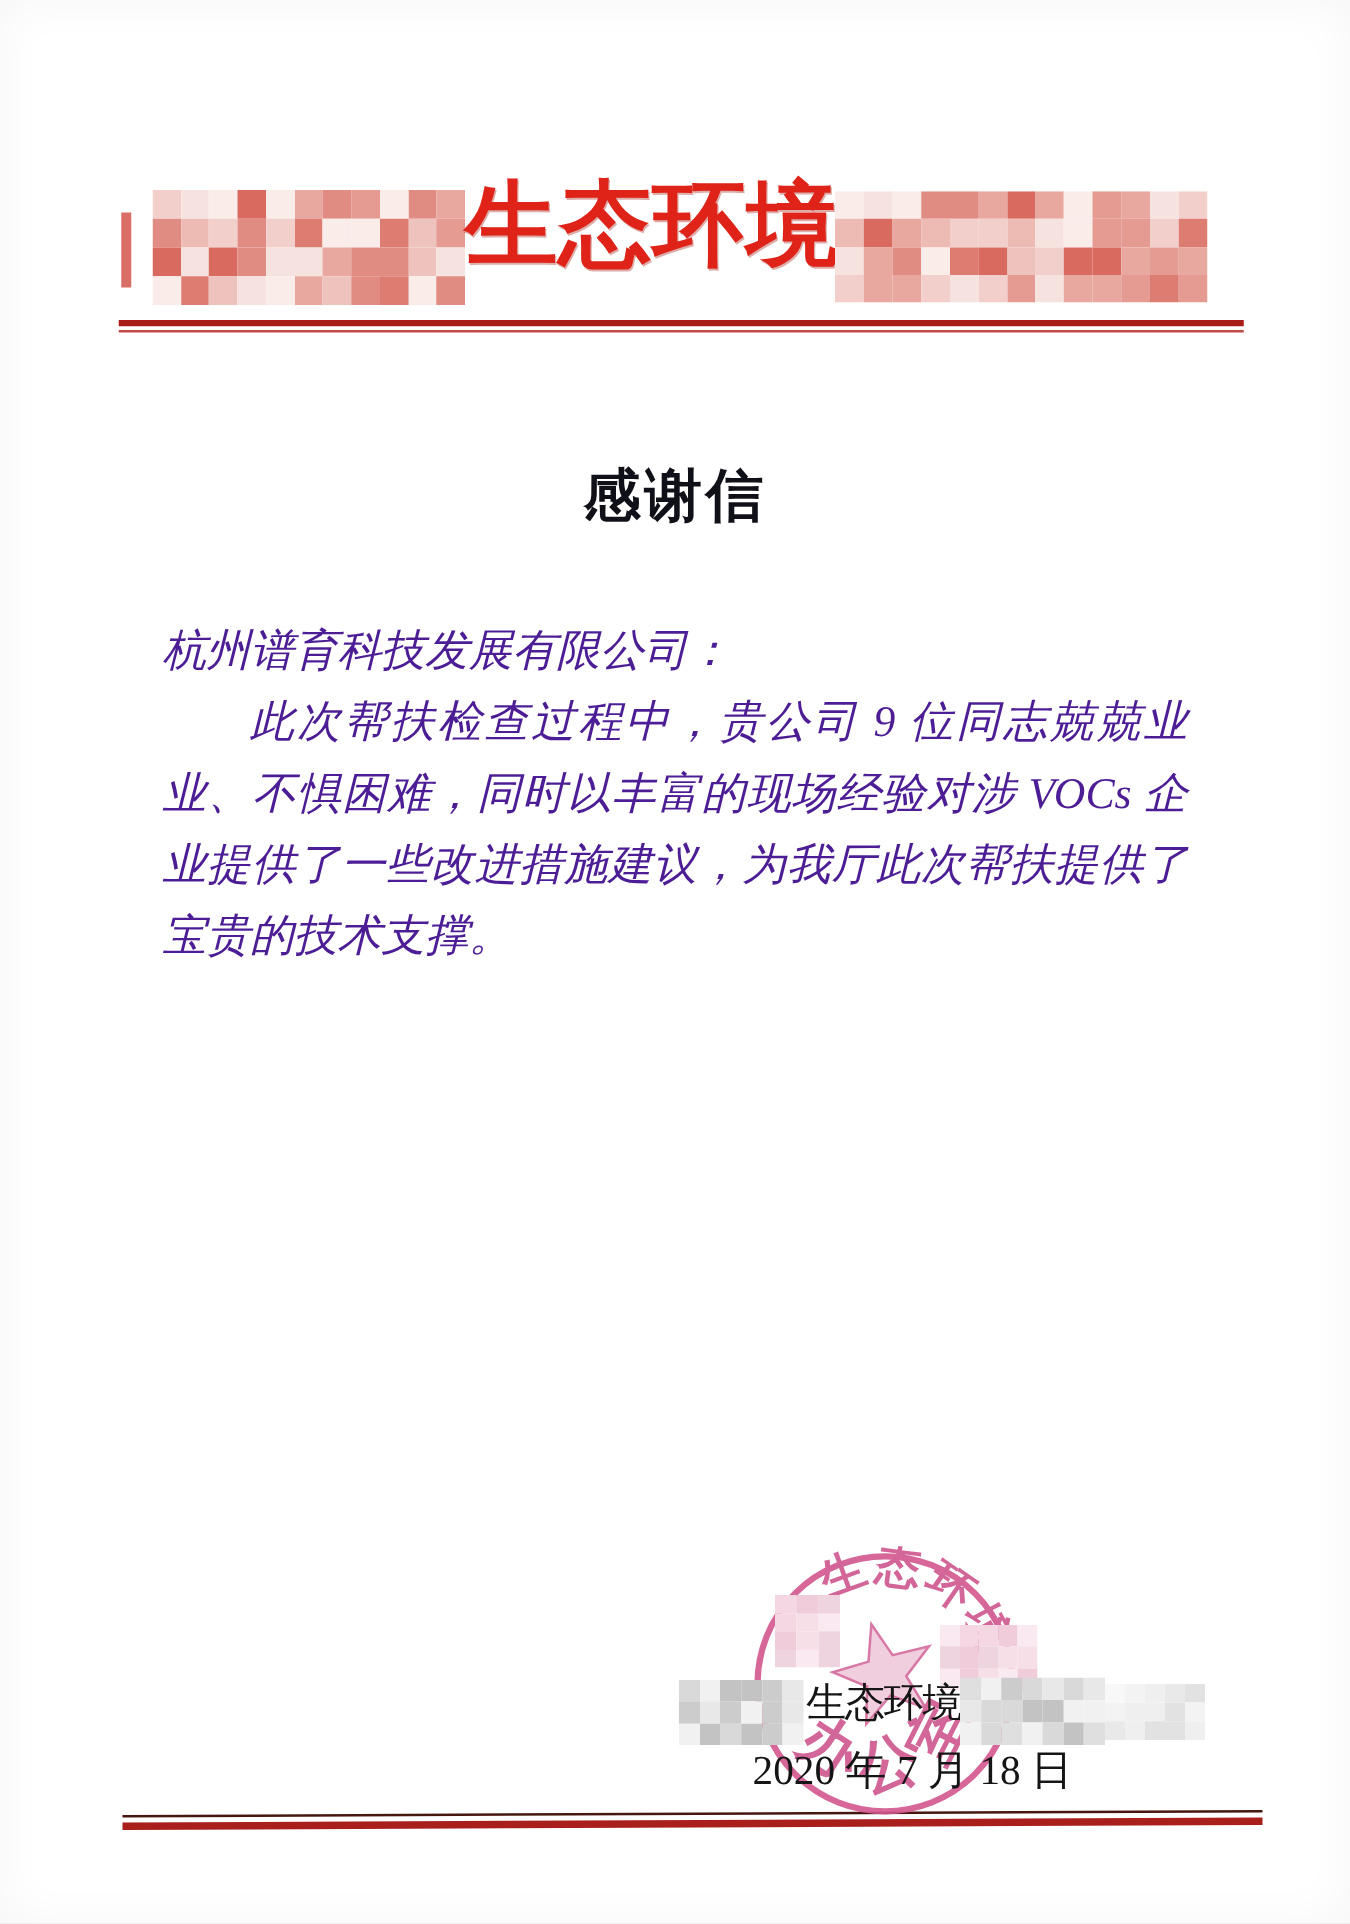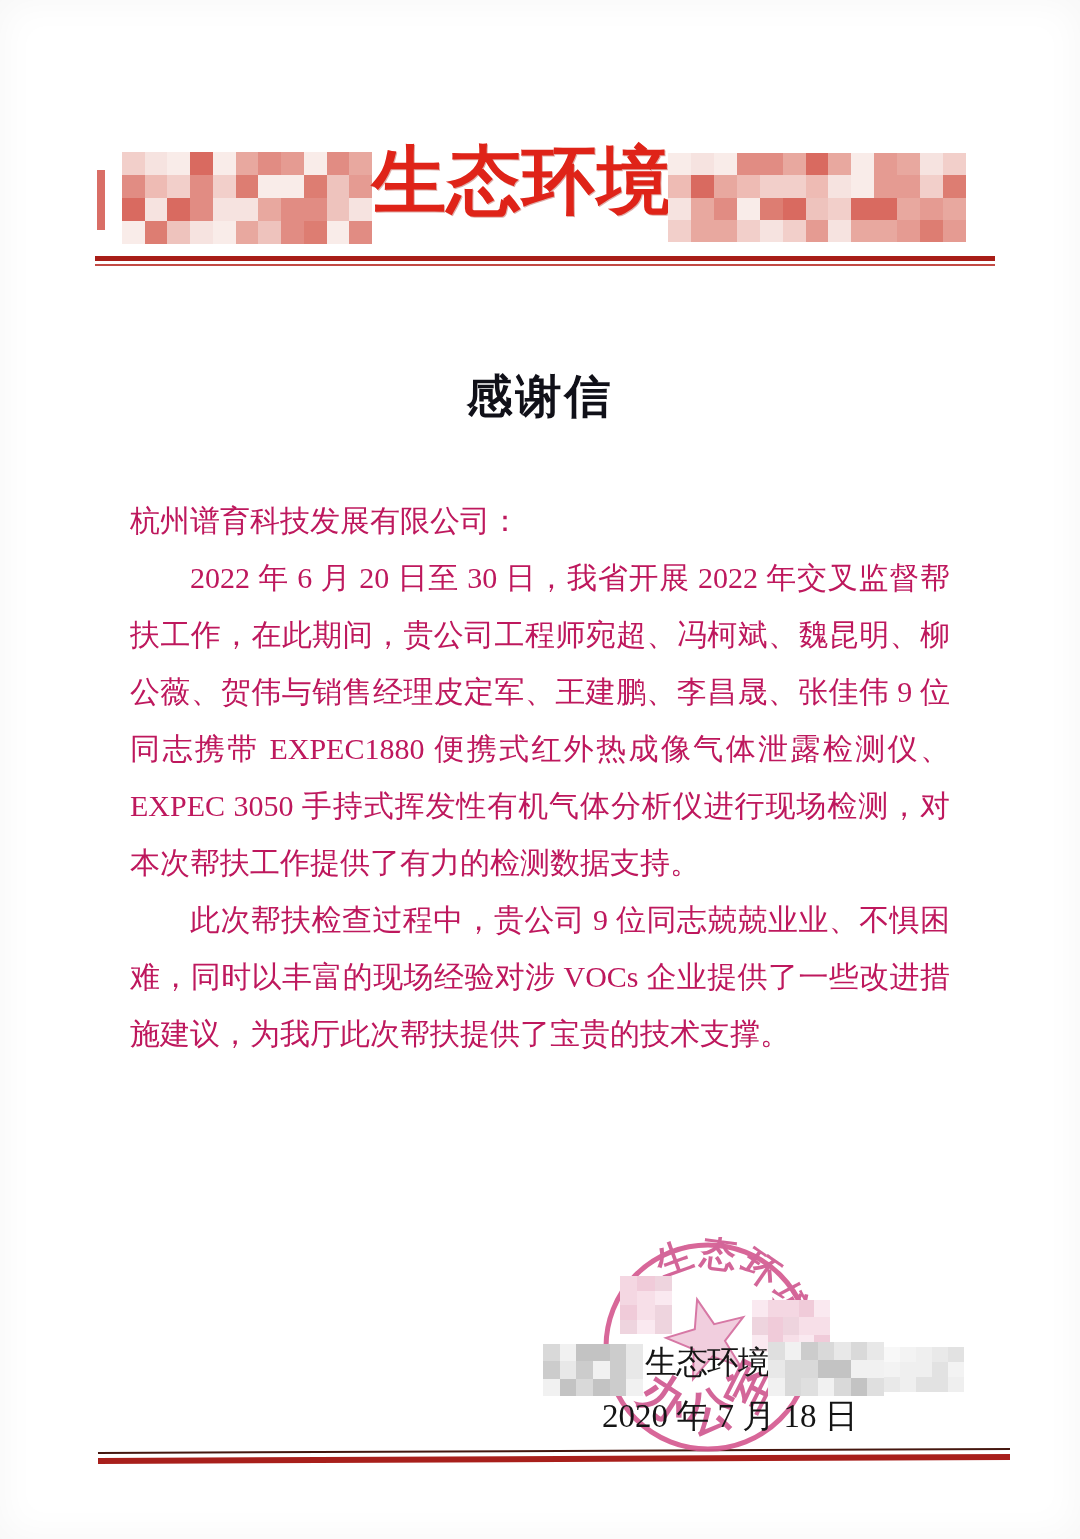--- a/index.html
+++ b/index.html
@@ -29,22 +29,22 @@
   .header-rule .thin{height:2px;background:#c24b45;}
   
   .title{
     position:absolute;left:0;top:366px;width:100%;
     text-align:center;font-size:46px;font-weight:bold;
     letter-spacing:3px;color:#101018;
   }
   
   .letter-body{
     position:absolute;left:130px;top:492px;width:820px;
-    font-size:30px;line-height:57px;color:#be185d;
-    text-align:justify;text-justify:inter-character;
+    font-size:35px;line-height:57px;color:#4c1d95;
+    text-align:justify;text-justify:inter-character;font-style:italic;
   }
   .letter-body p{margin:0;text-indent:2em;}
   .letter-body .recipient{text-indent:0;}
   
   .sig-org{
     position:absolute;left:645px;top:1341px;
     font-size:32px;color:#151515;letter-spacing:-1px;
     z-index:5;white-space:nowrap;
   }
   .sig-date{
@@ -185,21 +185,20 @@
   <div class="header-rule">
     <div class="thick"></div>
     <div class="gap"></div>
     <div class="thin"></div>
   </div>
 
   <div class="title">感谢信</div>
 
   <div class="letter-body">
     <p class="recipient">杭州谱育科技发展有限公司：</p>
-    <p>2022 年 6 月 20 日至 30 日，我省开展 2022 年交叉监督帮扶工作，在此期间，贵公司工程师宛超、冯柯斌、魏昆明、柳公薇、贺伟与销售经理皮定军、王建鹏、李昌晟、张佳伟 9 位同志携带 EXPEC1880 便携式红外热成像气体泄露检测仪、EXPEC 3050 手持式挥发性有机气体分析仪进行现场检测，对本次帮扶工作提供了有力的检测数据支持。</p>
     <p>此次帮扶检查过程中，贵公司 9 位同志兢兢业业、不惧困难，同时以丰富的现场经验对涉 VOCs 企业提供了一些改进措施建议，为我厅此次帮扶提供了宝贵的技术支撑。</p>
   </div>
 
   <svg class="stamp" viewBox="0 0 220 220">
     <circle cx="110" cy="110" r="102" fill="none" stroke-width="5" stroke="#d4578e"></circle>
     <defs>
       <path id="arcTop" d="M 63 42.8 A 82 82 0 0 1 187 82" fill="none"></path>
       <path id="arcBottom" d="M 40 140 A 74 74 0 0 0 180 140" fill="none"></path>
     </defs>
     <polygon points="99.1,62.4 116.1,87.1 145.2,80.1 127.0,103.9 142.6,129.4 114.4,119.4 95.0,142.2 95.7,112.3 68.1,100.8 96.8,92.3" stroke="#d36a9c" stroke-width="2" fill="#f0c9db"></polygon>

